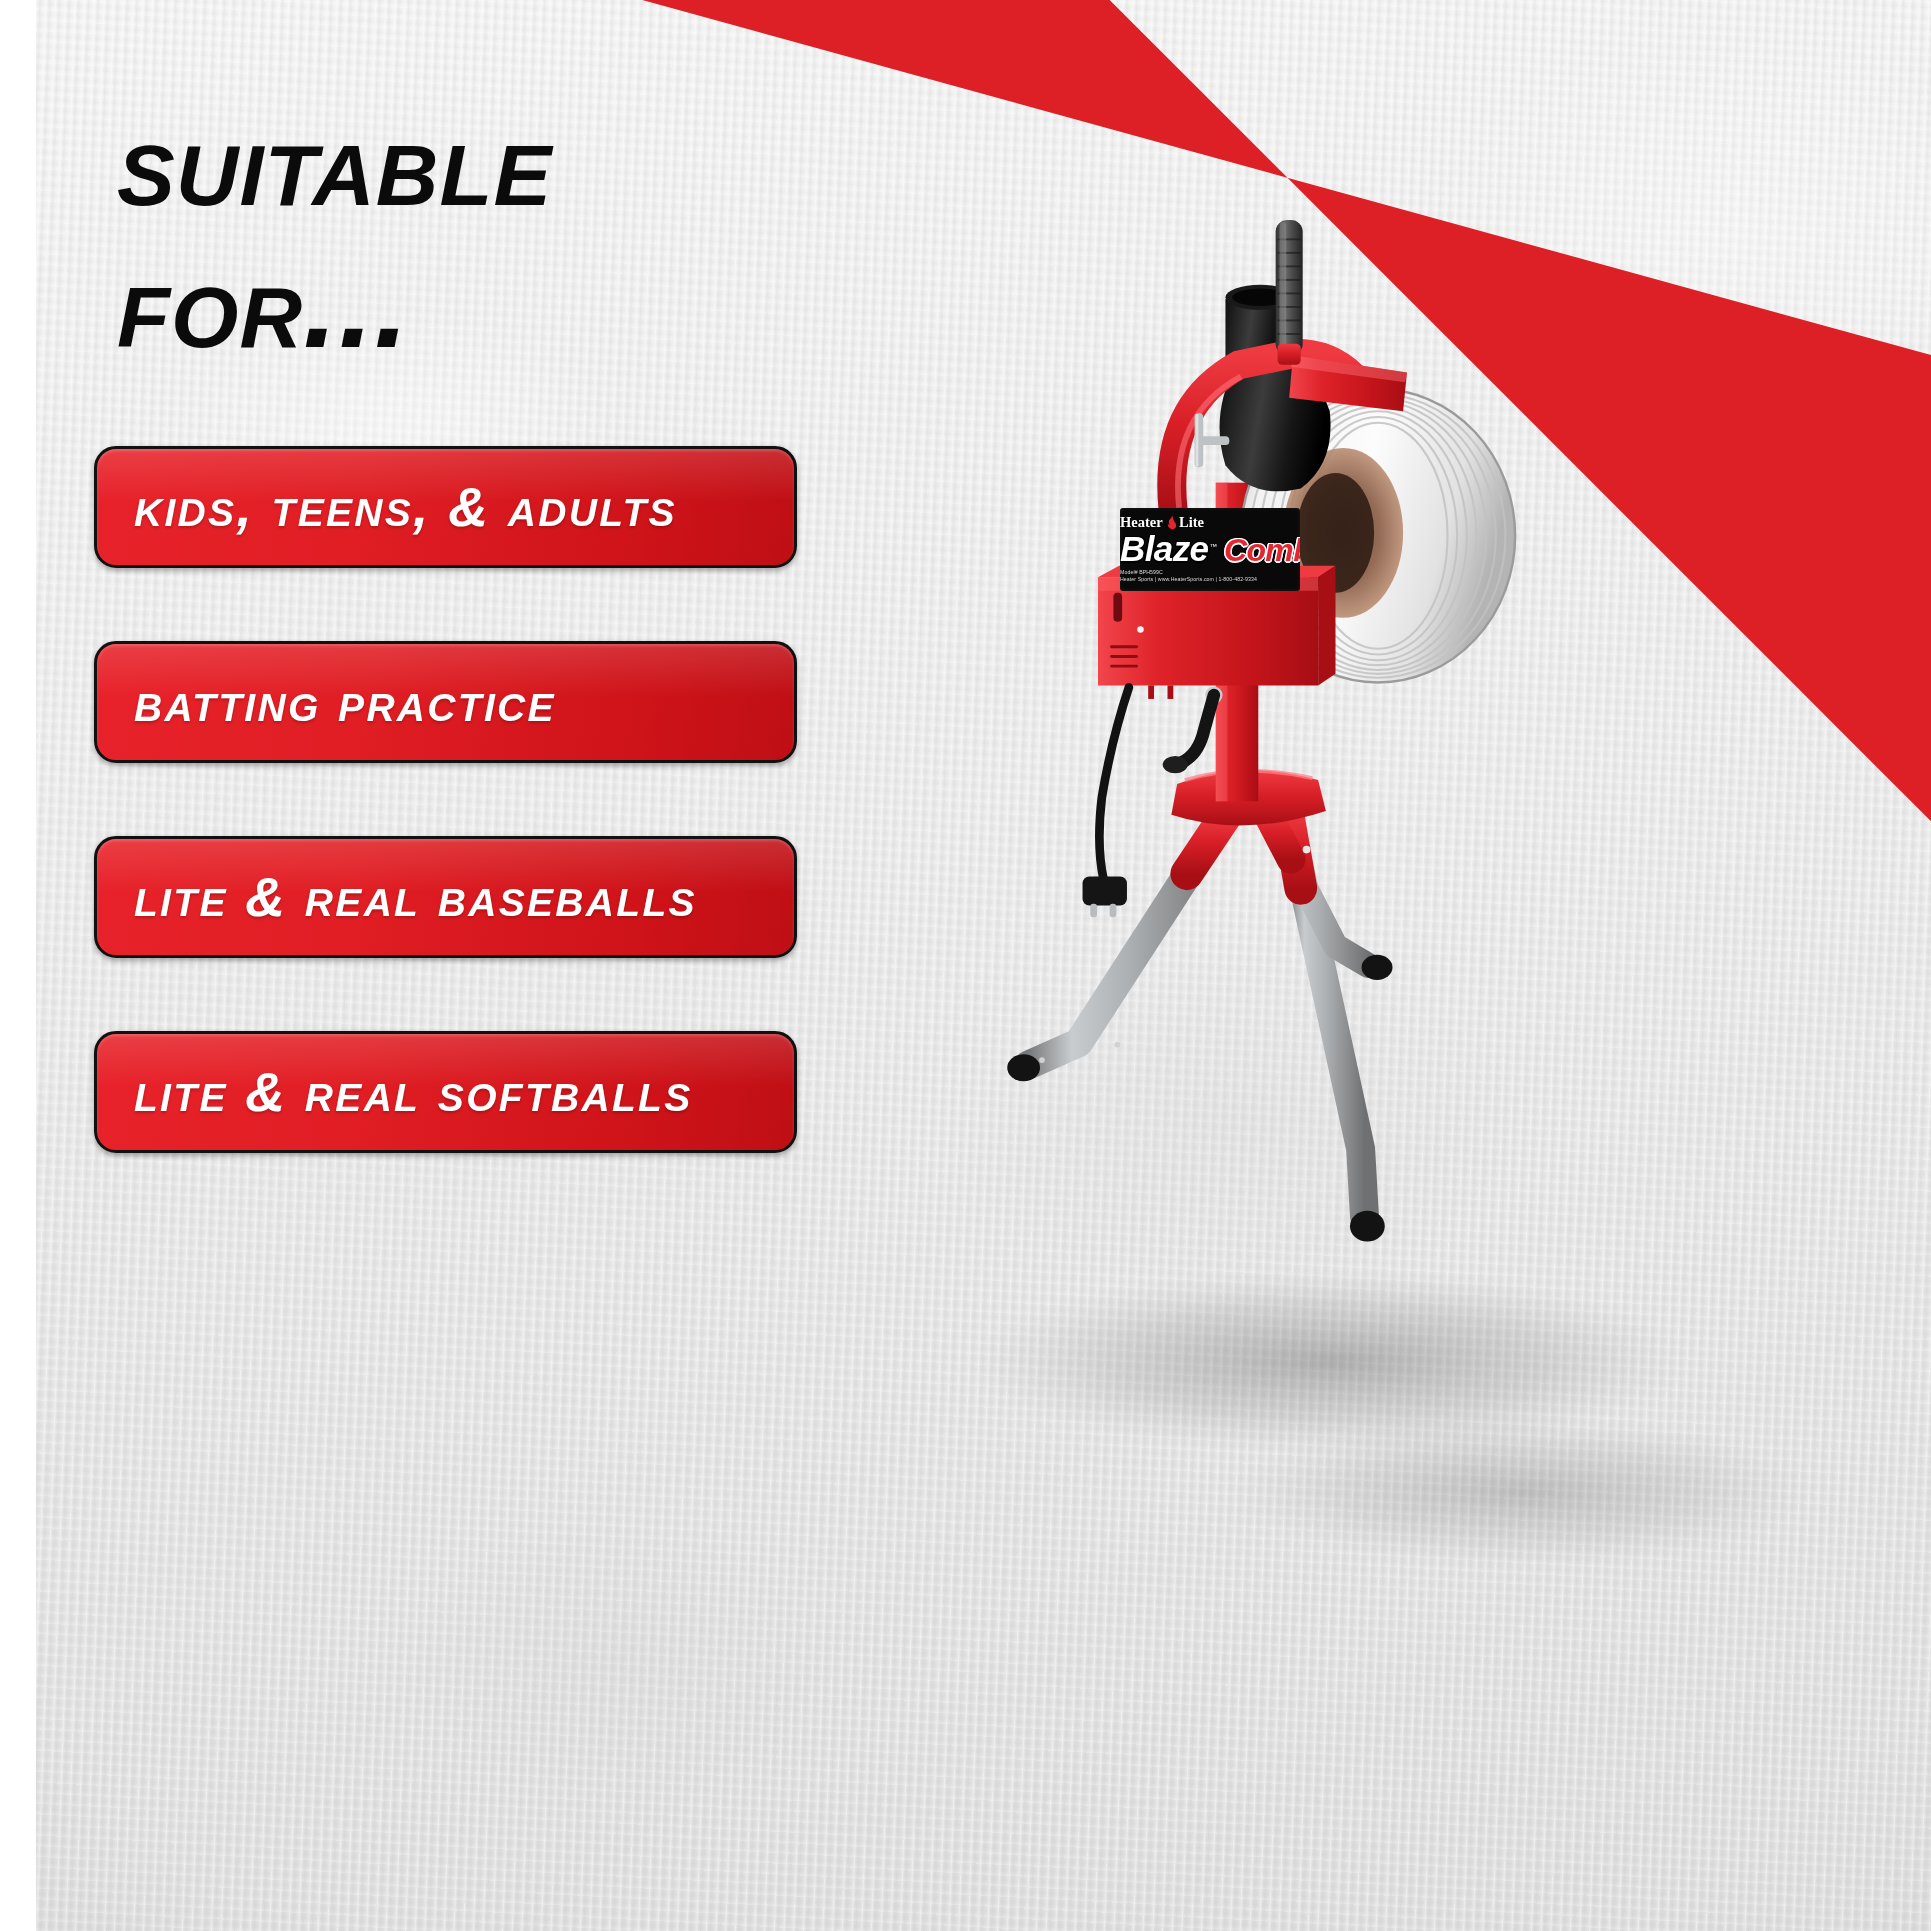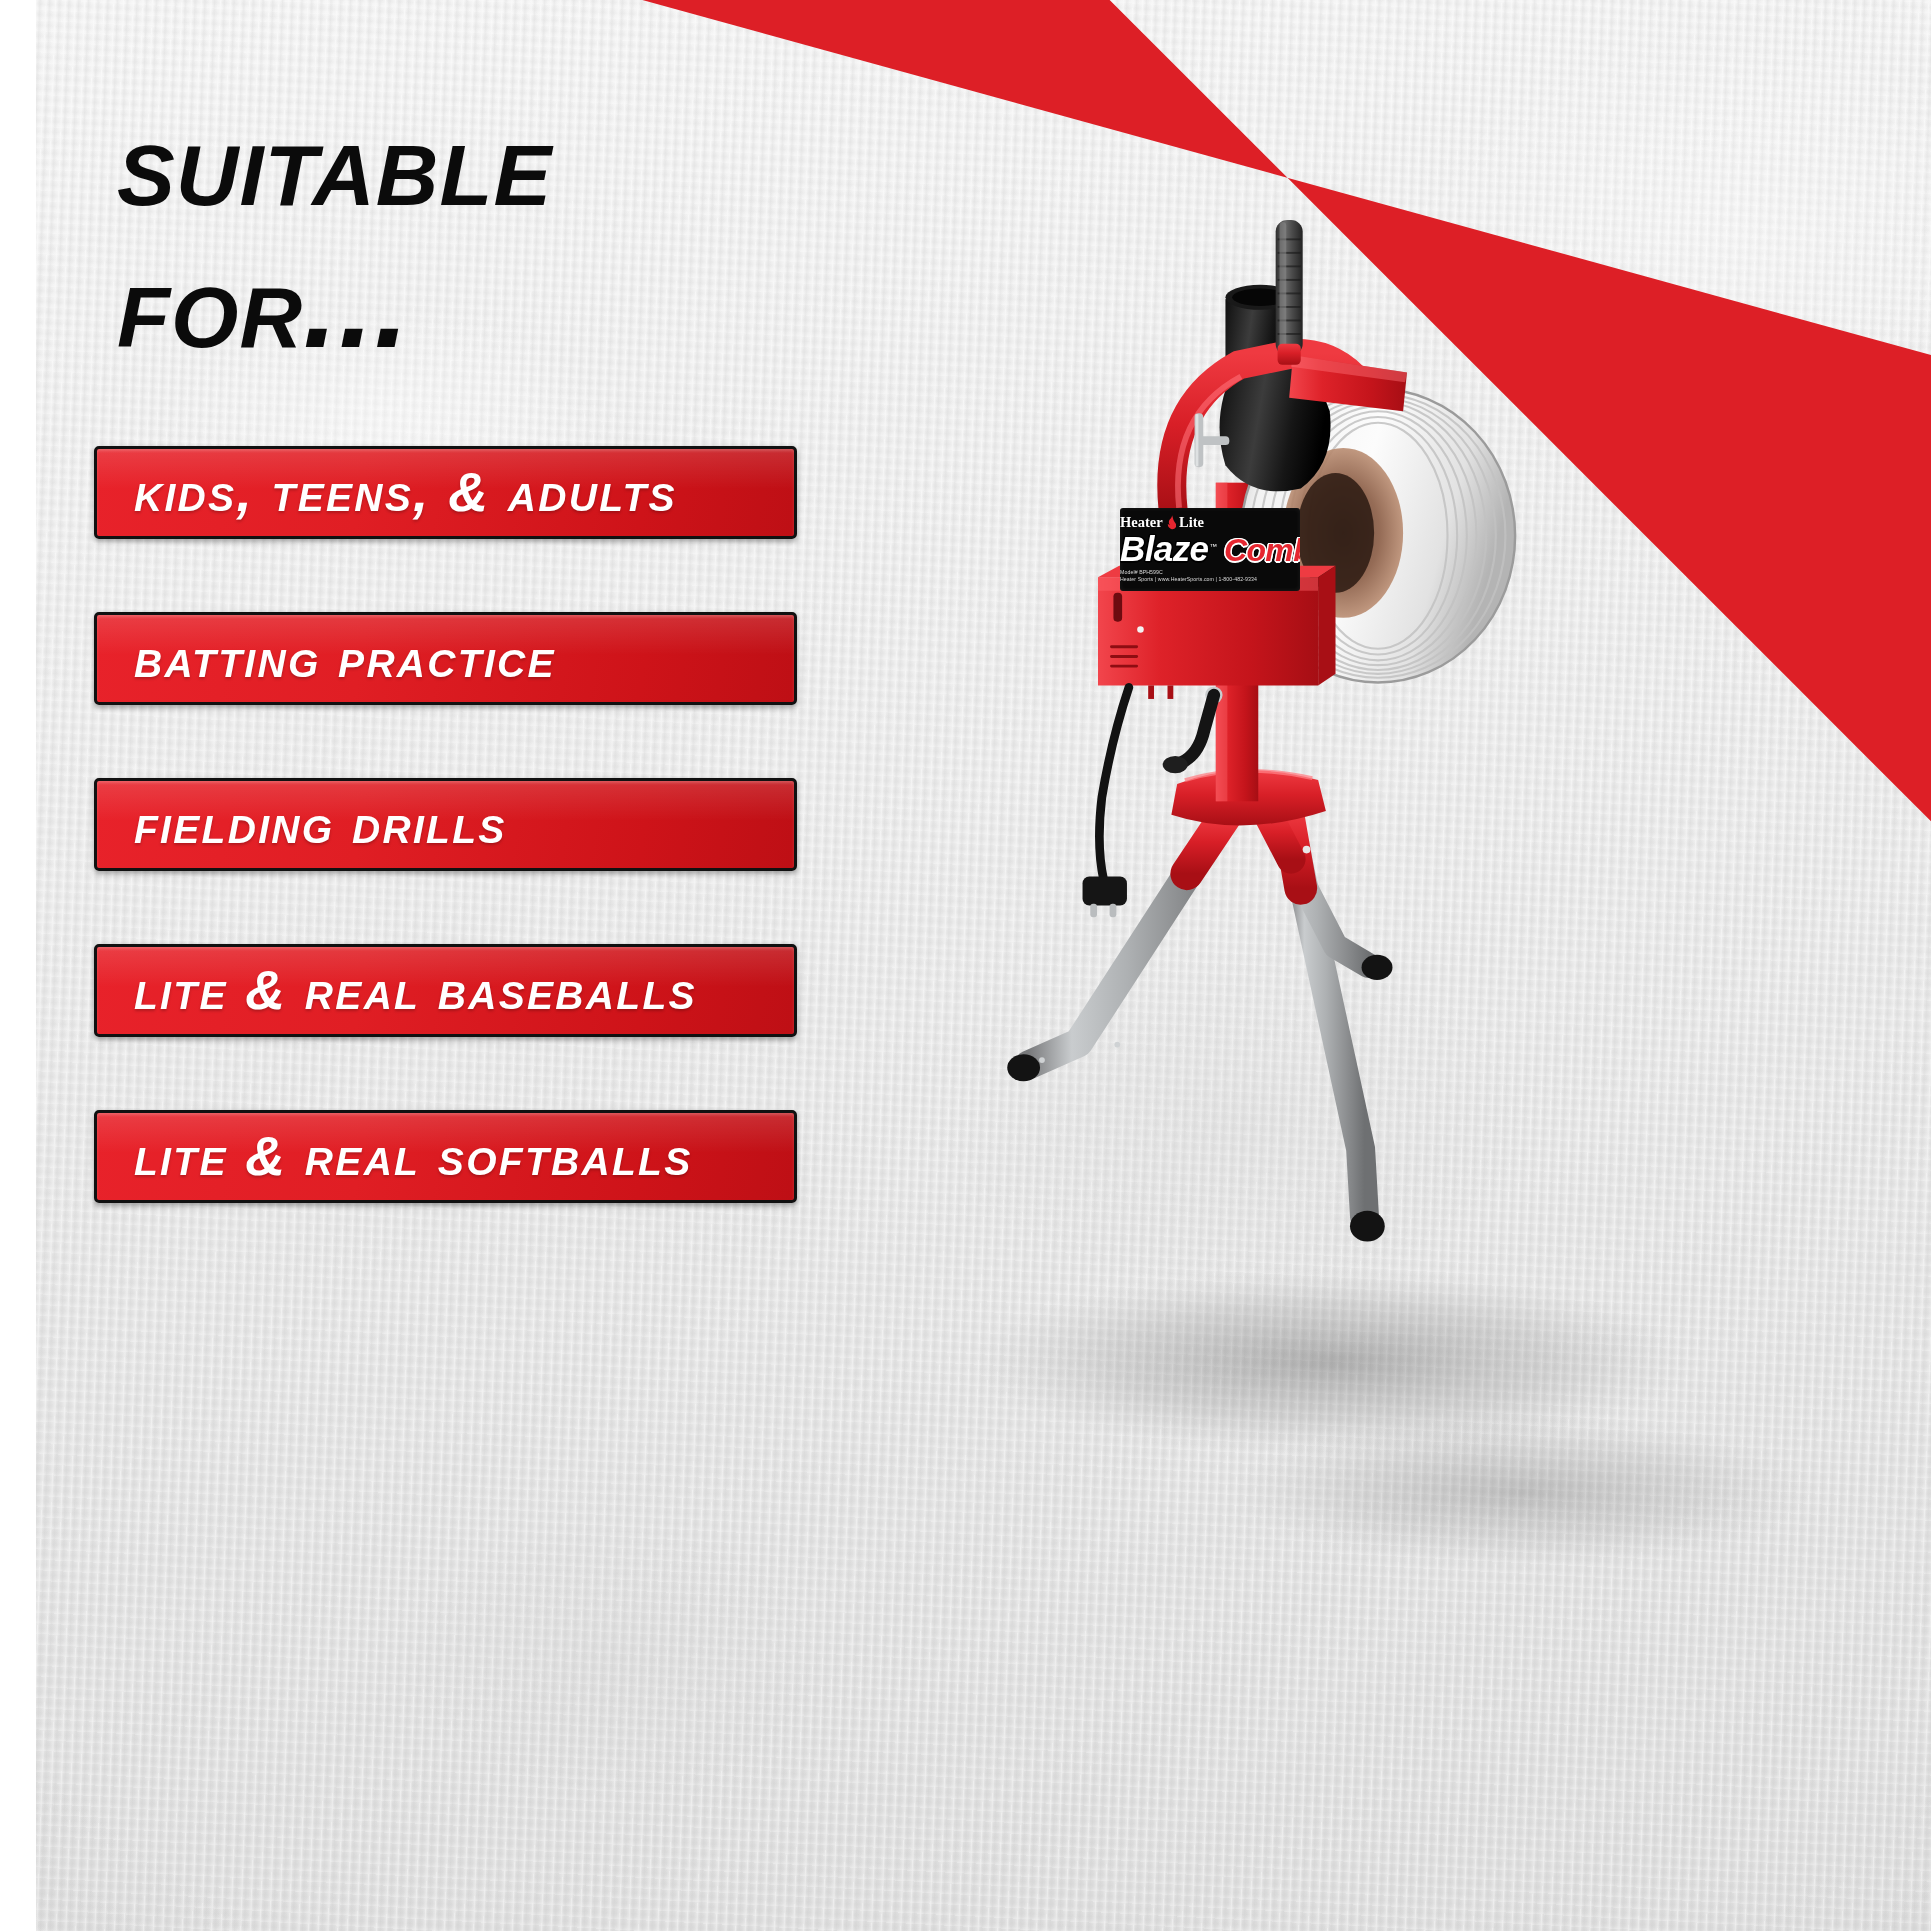--- a/index.html
+++ b/index.html
@@ -86,24 +86,24 @@
 
   
   .pill-list {
     position:absolute;
     left:58px; top:446px;
     width:703px;
     z-index:6;
   }
   .pill {
     position:relative;
-    height:93px;
+    height:122px;
     margin-bottom:73px;
     border:3.9px solid #111111;
-    border-radius:5px;
+    border-radius:22px;
     background:linear-gradient(100deg,#E8222A 0%, #E01E24 38%, #CE1319 78%, #BE0F15 100%);
     box-shadow:0 2.9px 5.8px rgba(0,0,0,.30), inset 0 1.9px 2.9px rgba(255,255,255,.18);
     display:flex;
     align-items:center;
     overflow:hidden;
   }
   .pill::after {
     content:"";
     position:absolute; left:0; right:0; top:0; height:46%;
     background:linear-gradient(180deg, rgba(255,255,255,.13), rgba(255,255,255,0));
@@ -228,23 +228,20 @@
   </div>
 
   <div class="pill-list">
     <div class="pill">
       <span class="pill-label">Kids, Teens, &amp; Adults</span>
     </div>
     <div class="pill">
       <span class="pill-label">Batting Practice</span>
     </div>
     <div class="pill">
-      <span class="pill-label">Fielding Drills</span>
-    </div>
-    <div class="pill">
       <span class="pill-label">Lite &amp; Real Baseballs</span>
     </div>
     <div class="pill">
       <span class="pill-label">Lite &amp; Real Softballs</span>
     </div>
   </div>
 
   <div class="product">
     <svg viewBox="0 0 1220 1800" preserveAspectRatio="none">
       <defs>

